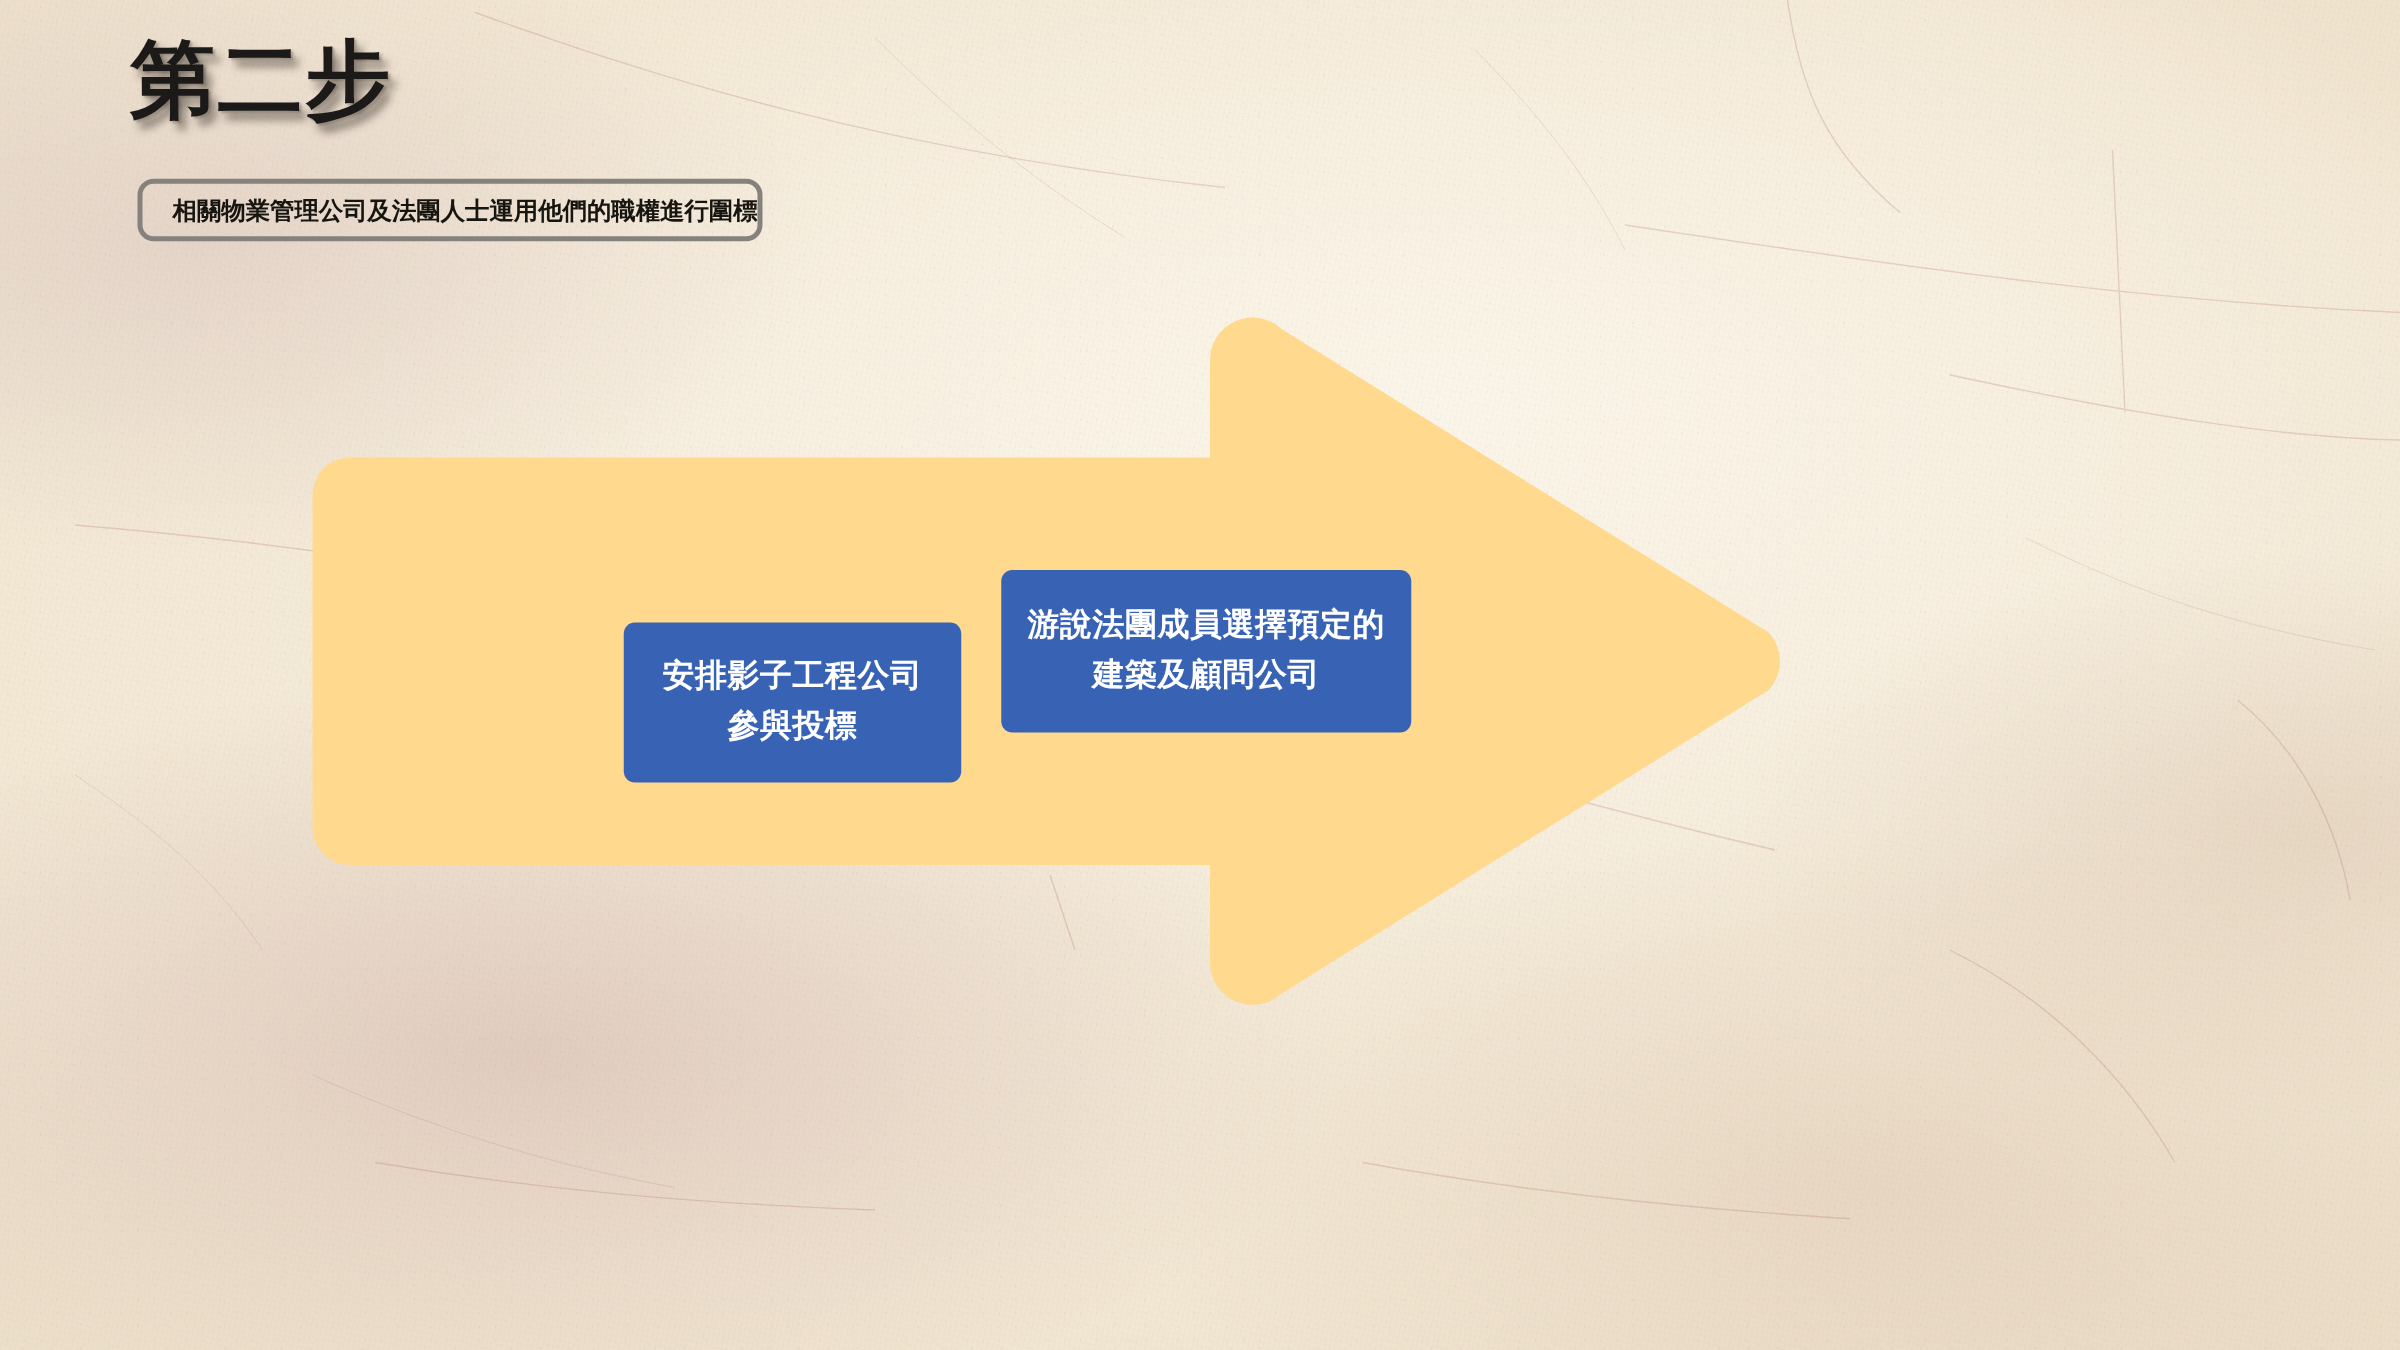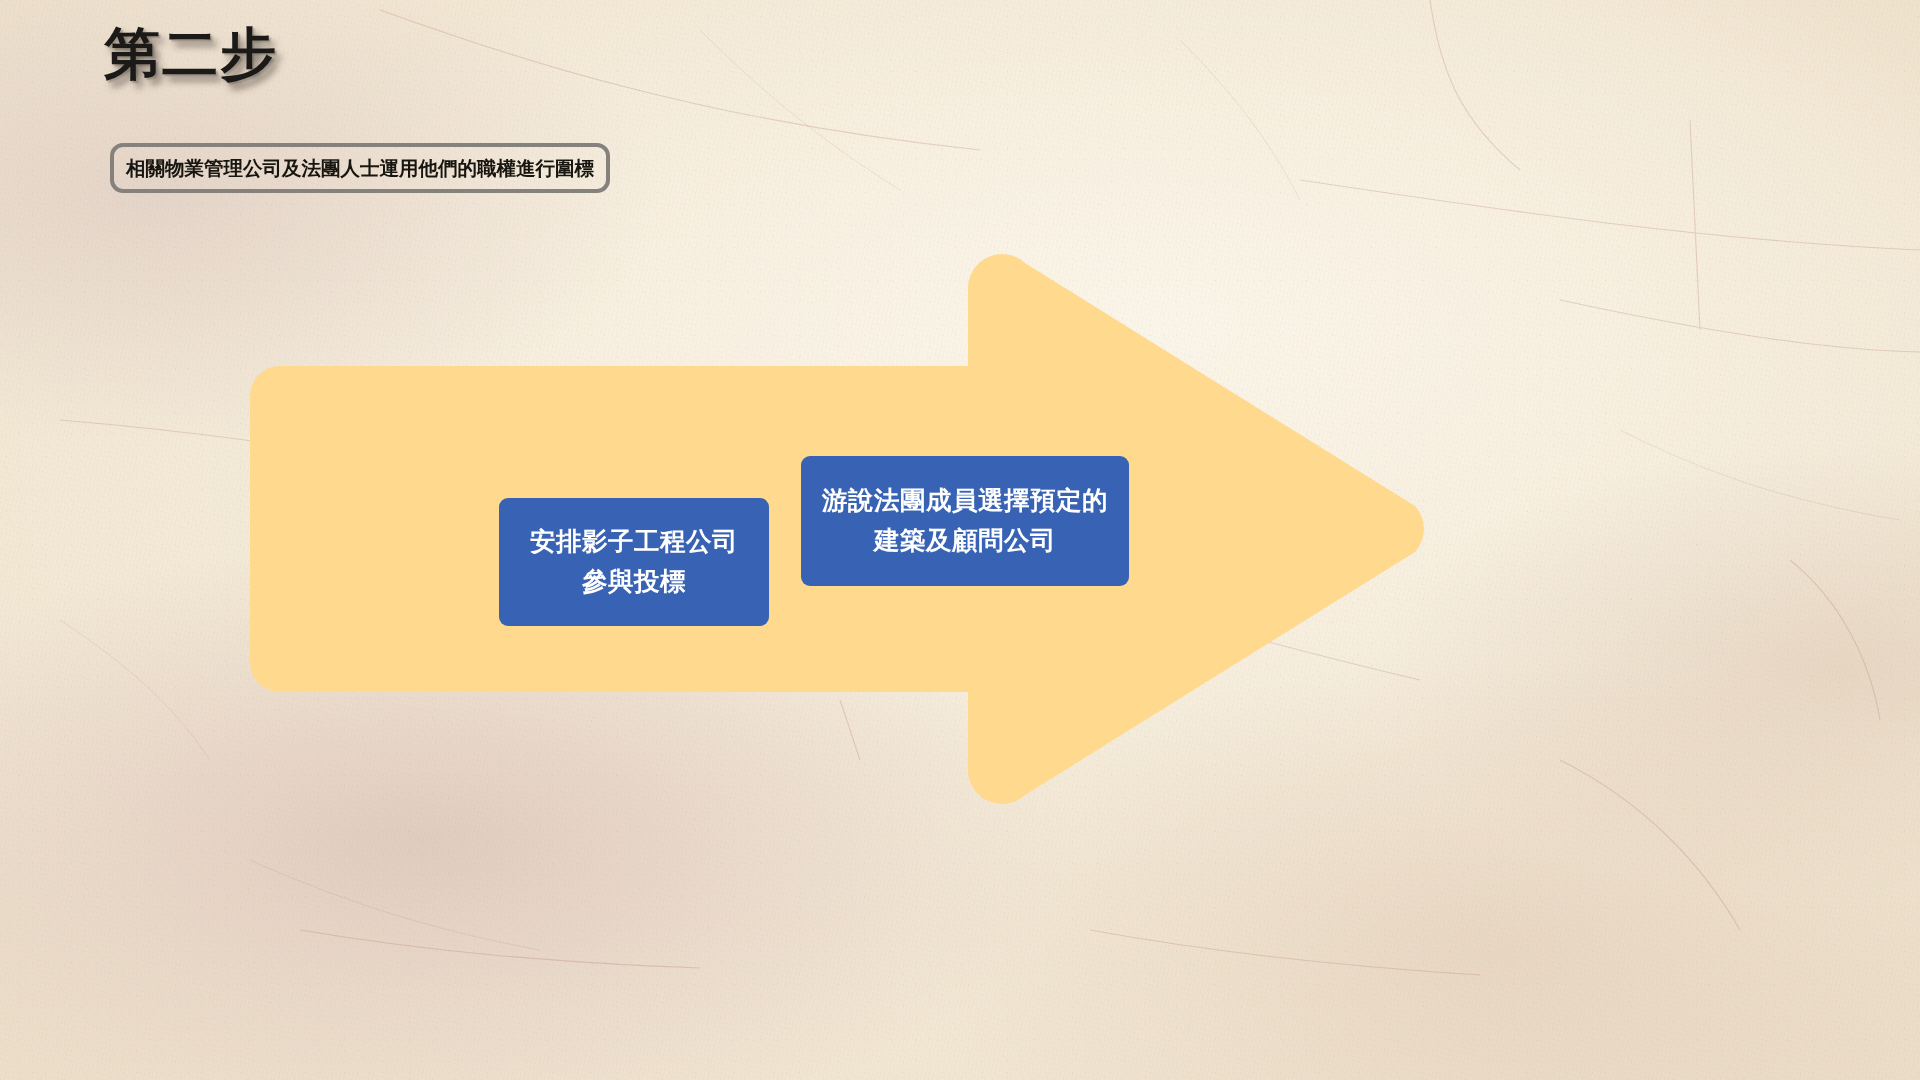--- a/index.html
+++ b/index.html
@@ -38,39 +38,39 @@
       radial-gradient(rgba(150,118,92,0.30) 0.7px, transparent 0.8px),
       radial-gradient(rgba(130,100,80,0.22) 0.6px, transparent 0.7px);
     background-size: 13px 11px, 23px 19px;
     background-position: 0 0, 7px 5px;
   }
   
   #scratches { position:absolute; inset:0; pointer-events:none; opacity:.55; }
 
   
   #title {
-    position:absolute; left:104px; top:26px;
-    font-family:Liberation Serif, serif;
+    position:absolute; left:104px; top:36px;
+    font-family:Liberation Mono, monospace;
     font-weight:700;
-    font-size:56px;
+    font-size:68px;
     line-height:1.0;
     letter-spacing:2px;
     color:#1c1a18;
     text-shadow: 6px 7px 7px rgba(60,52,45,0.55), 2px 2px 2px rgba(70,60,50,0.35);
     white-space:nowrap;
   }
 
   
   #subtitle-box {
     position:absolute; left:110px; top:143px;
     width:500px; height:50px;
     border:4px solid #85817d;
     border-radius:13px;
     background:transparent;
-    display:flex; align-items:center; justify-content:center;
+    display:flex; align-items:center; justify-content:flex-end;
   }
   #subtitle-text {
     font-family:"DejaVu Sans", sans-serif;
     font-weight:700;
     font-size:19.5px;
     letter-spacing:0px;
     color:#17150f;
     white-space:nowrap;
   }
 

